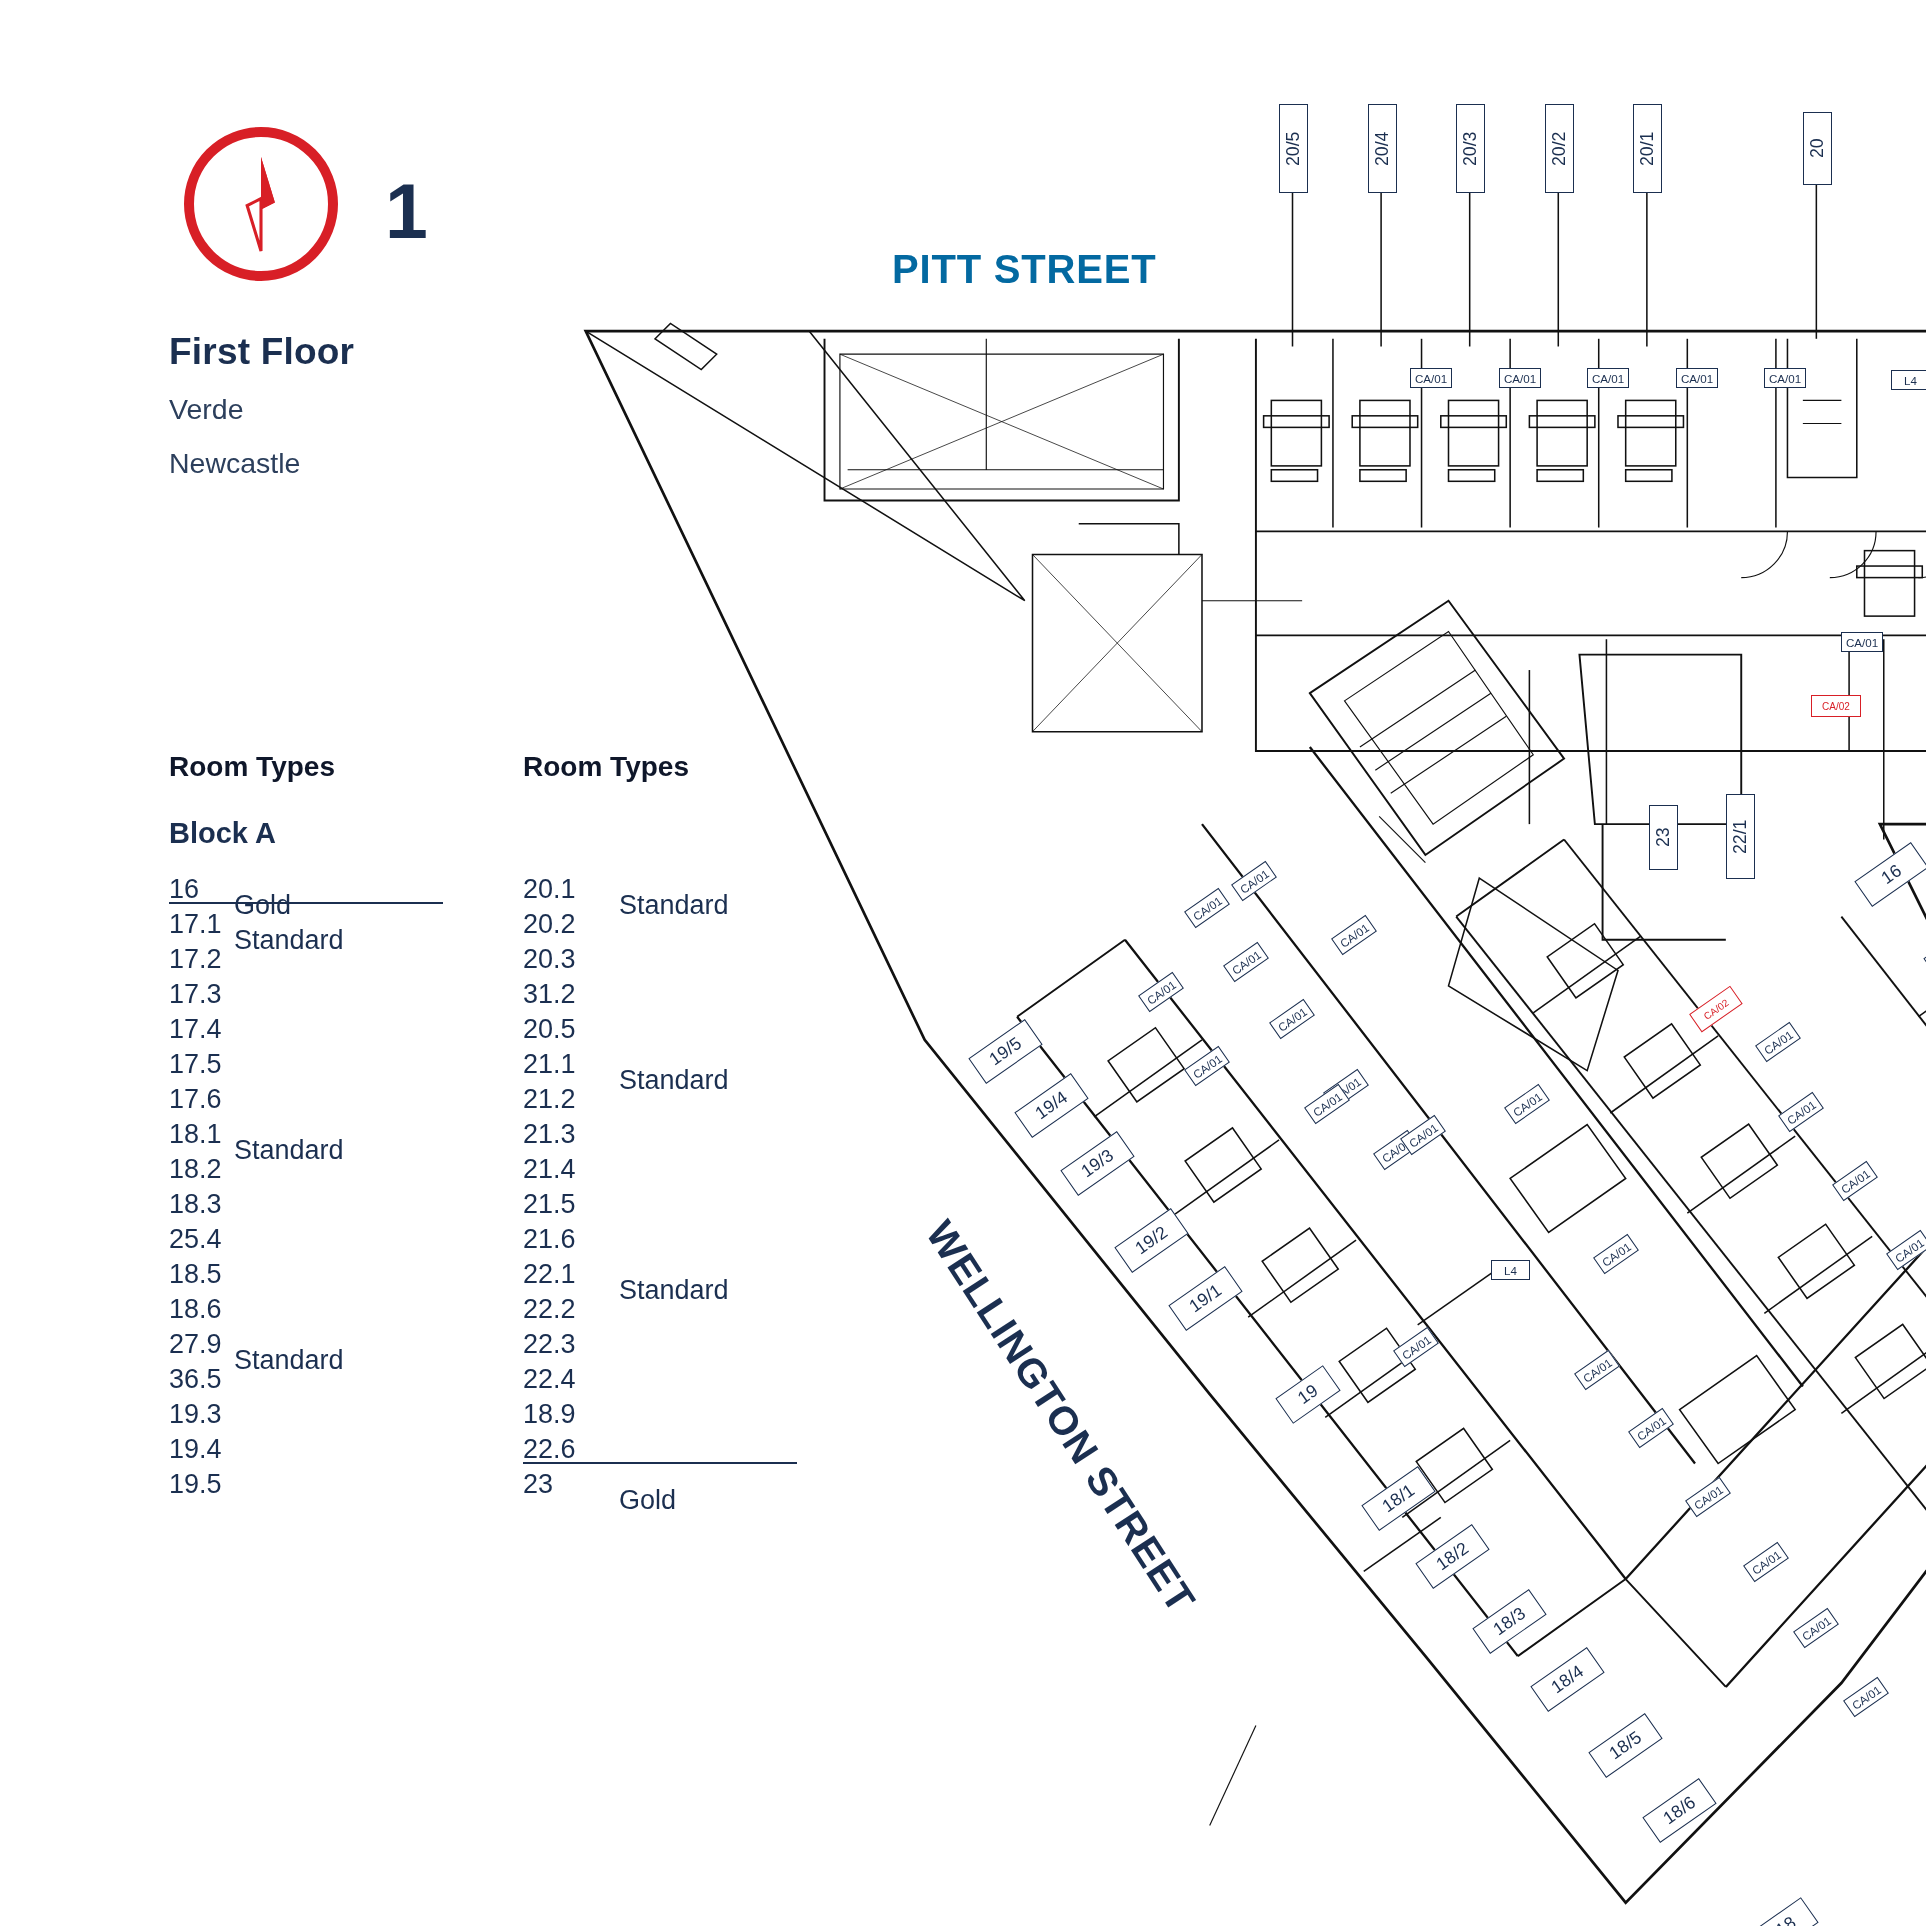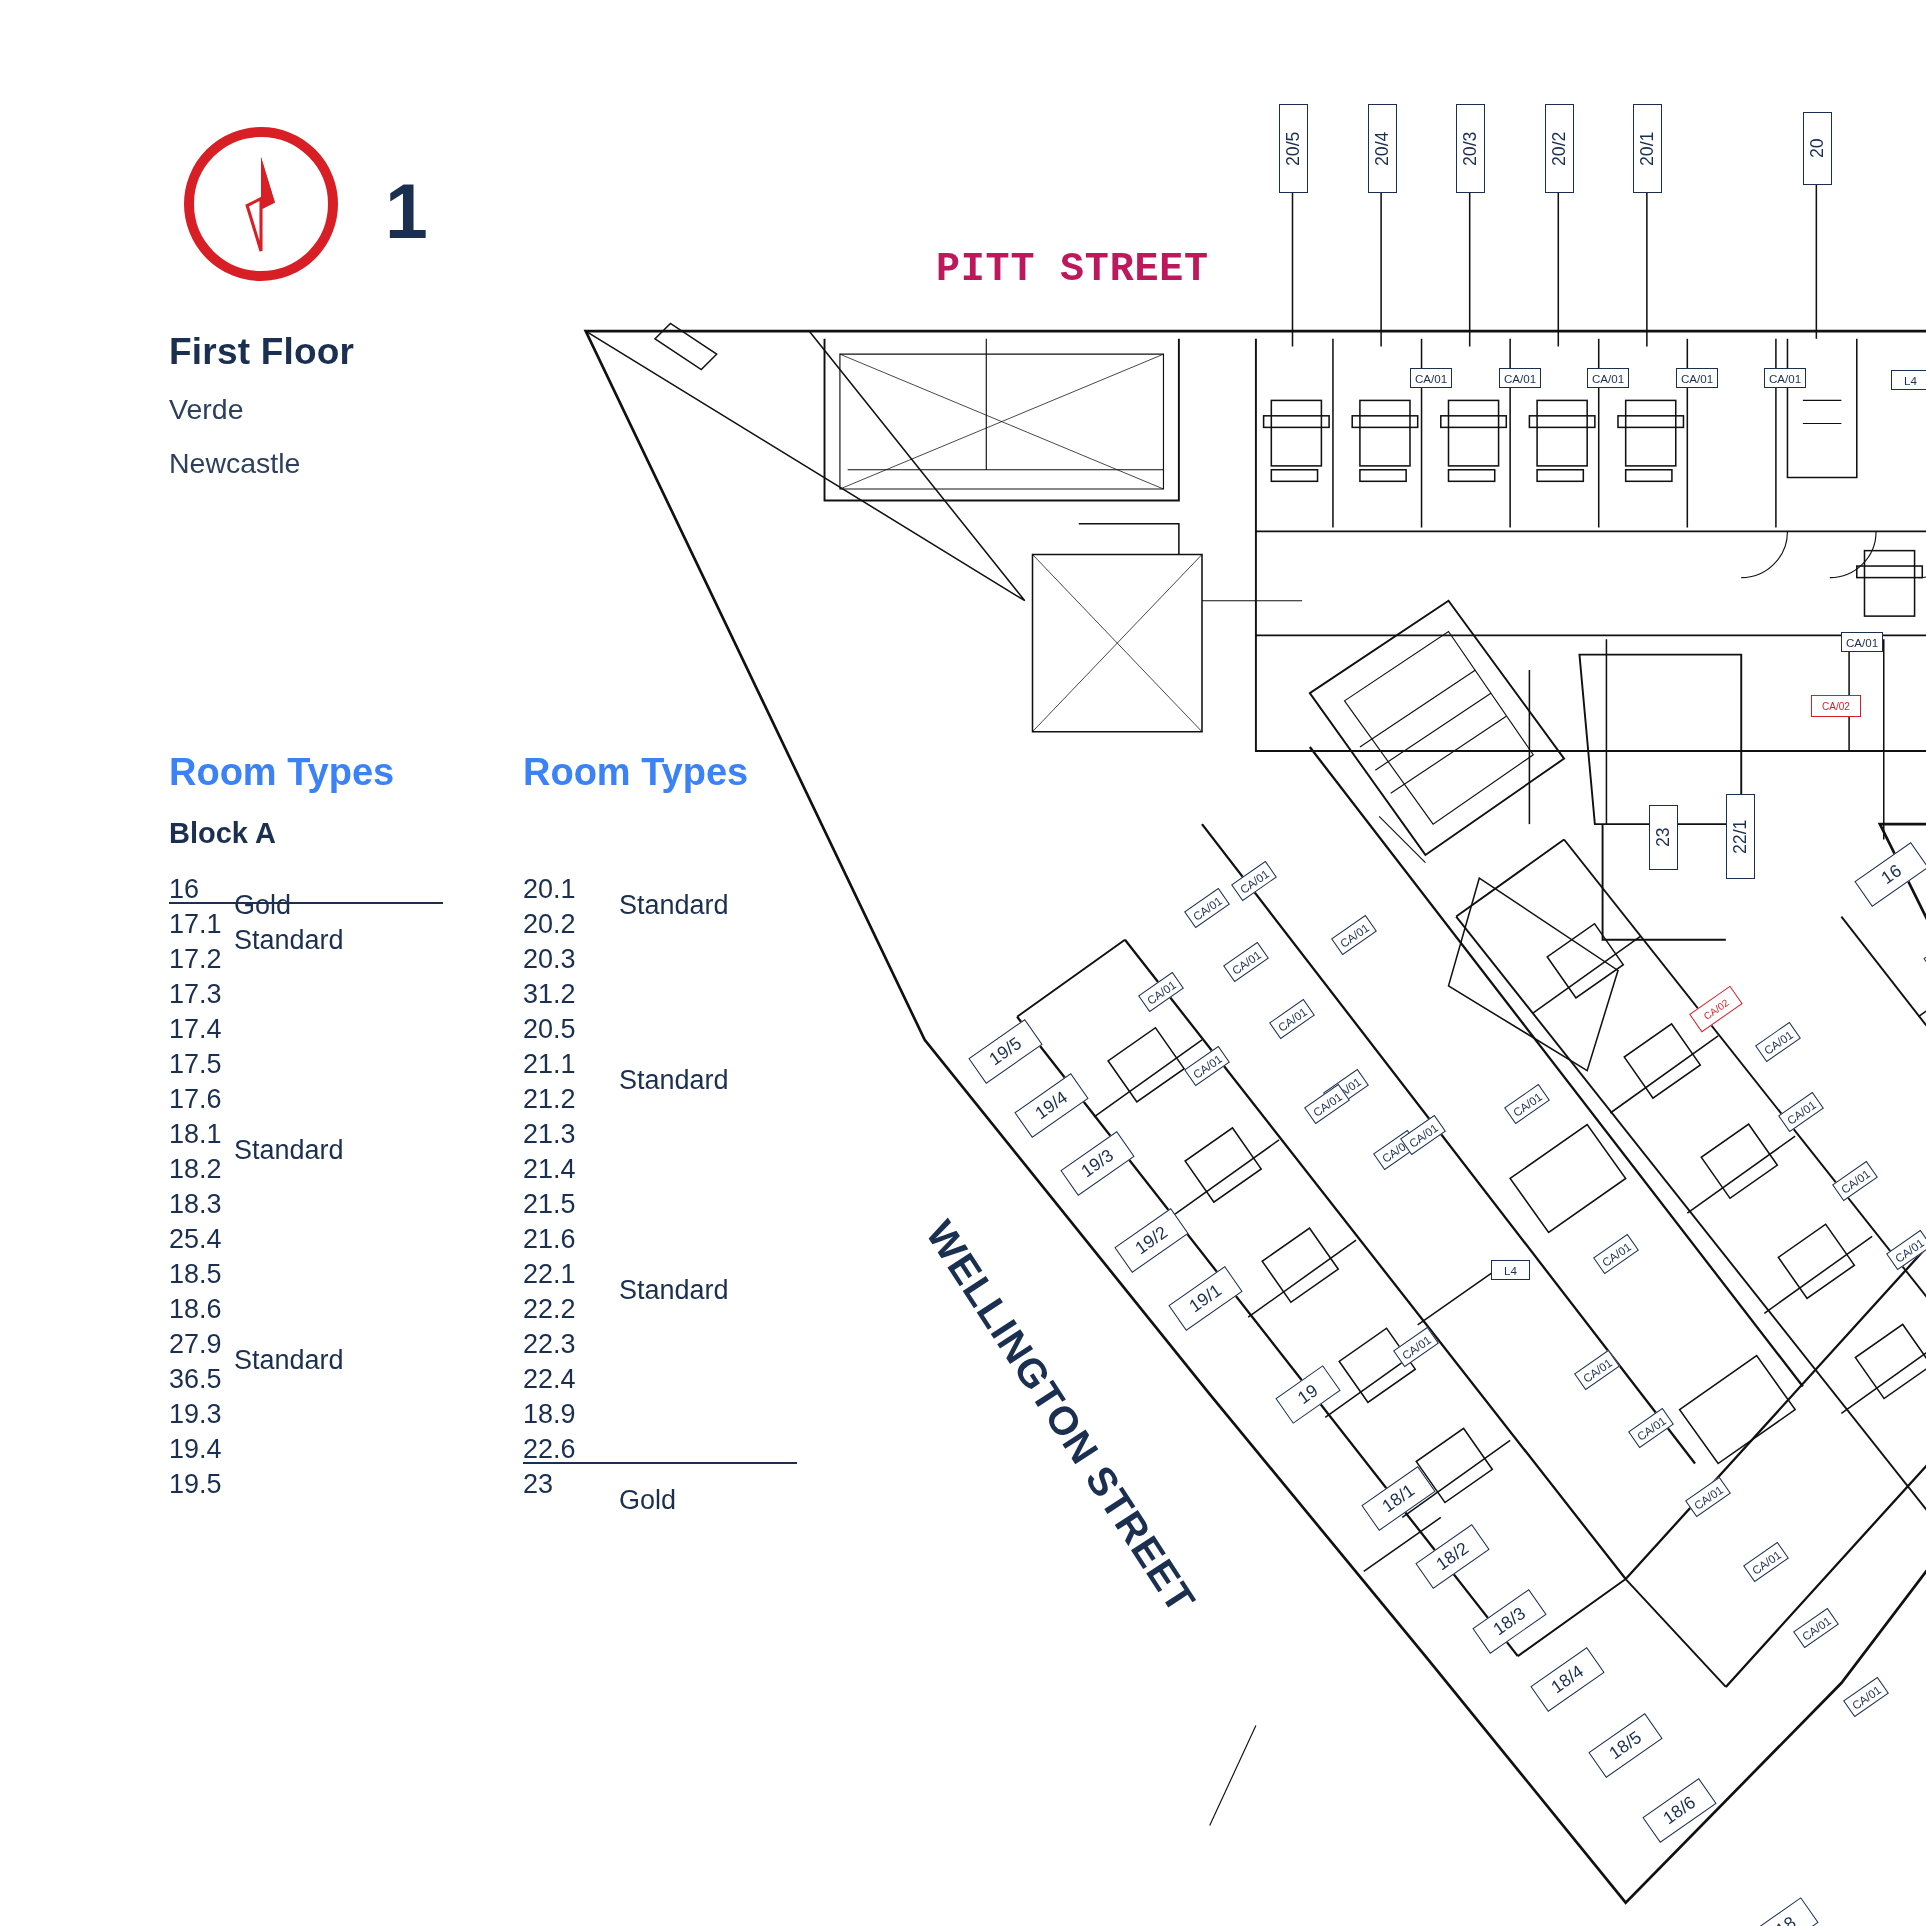--- a/index.html
+++ b/index.html
@@ -73,23 +73,23 @@
   #property-name-2 {
     position: absolute;
     left: 0px;
     top: 320px;
     font-size: 28.5px;
     color: #2c3f5c;
   }
 
   .room-types-header {
     position: absolute;
-    font-size: 38px;
+    font-size: 28px;
     font-weight: bold;
-    color: #3b82f6;
+    color: #0f172a;
   }
   #room-types-header-left { left: 0px; top: 624px; }
   #room-types-header-right { left: 354px; top: 624px; }
 
   #block-a-label {
     position: absolute;
     left: 0px;
     top: 690px;
     font-size: 29px;
     font-weight: bold;
@@ -136,27 +136,26 @@
     position: absolute;
     left: 578px;
     top: 69px;
     width: 2157px;
     height: 1984px;
   }
   #floorplan svg { display: block; }
 
   #street-pitt {
     position: absolute;
-    left: 936px;
+    left: 892px;
     top: 247px;
     font-size: 40px;
     font-weight: bold;
-    color: #be185d;
+    color: #0369a1;
     letter-spacing: 0.8px;
-    font-family: Liberation Mono, monospace;
   }
   #street-wellington {
     position: absolute;
     left: 955px;
     top: 1213px;
     font-size: 40px;
     font-weight: bold;
     color: #1b2f50;
     letter-spacing: 1.2px;
     transform: rotate(57deg);

